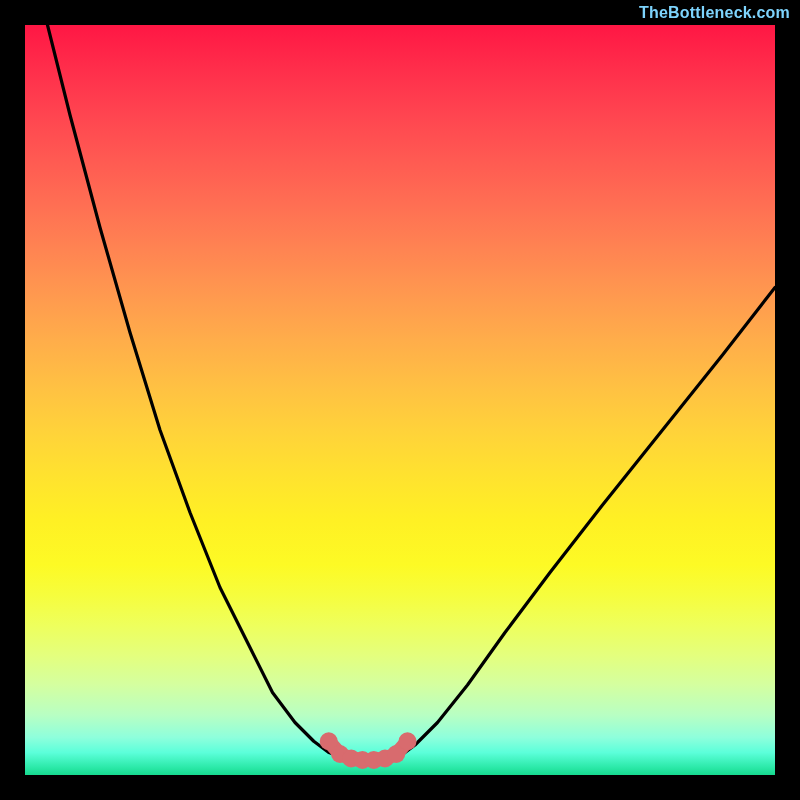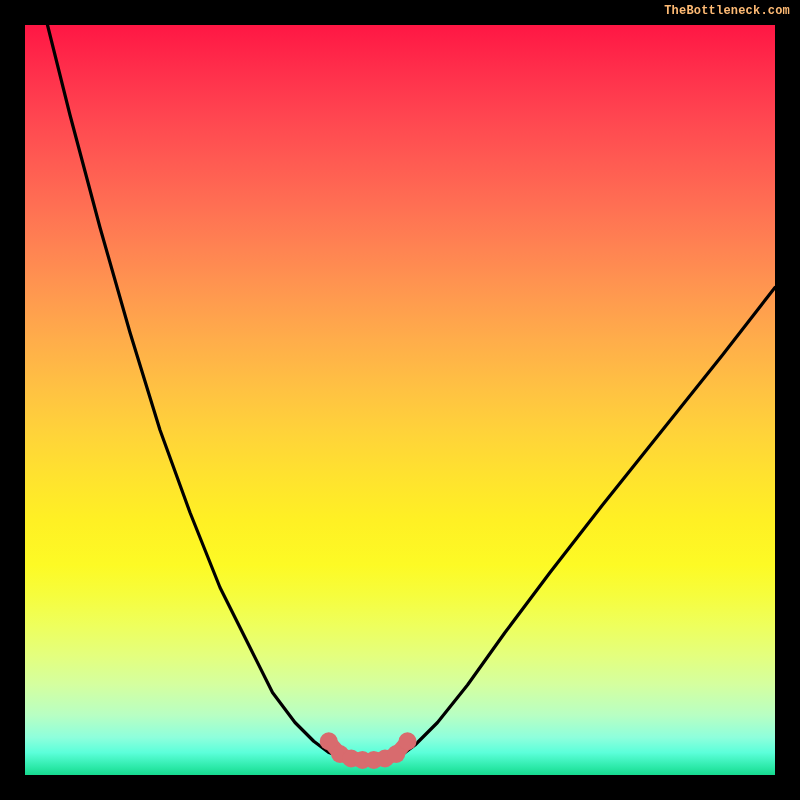--- a/index.html
+++ b/index.html
@@ -7,24 +7,24 @@
   .frame {
     position: relative;
     width: 800px;
     height: 800px;
     background: #000;
   }
   .attribution {
     position: absolute;
     top: 4px;
     right: 10px;
-    font-family: Liberation Mono, monospace;
-    font-size: 12px;
+    font-family: Liberation Sans, sans-serif;
+    font-size: 16px;
     font-weight: bold;
-    color: #fdba74;
+    color: #7dd3fc;
     letter-spacing: 0.2px;
     z-index: 10;
   }
   .plot-area {
     position: absolute;
     left: 25px;
     top: 25px;
     width: 750px;
     height: 750px;
     overflow: hidden;

